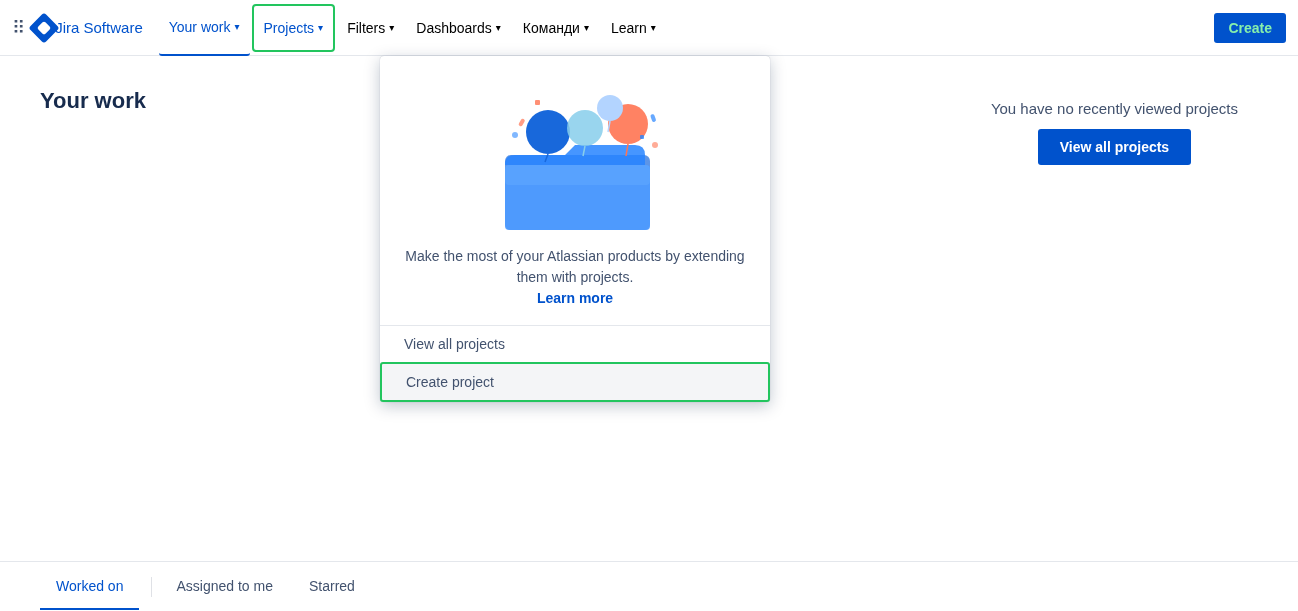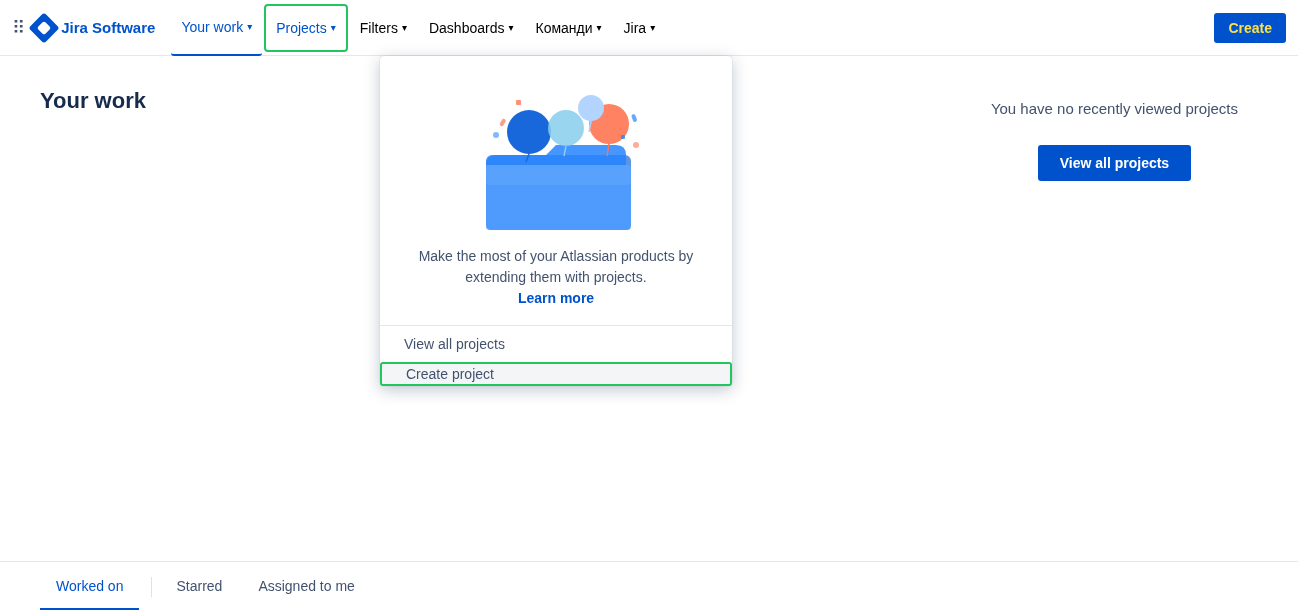--- a/index.html
+++ b/index.html
@@ -11,22 +11,22 @@
       align-items: center;
       height: 56px;
       padding: 0 12px;
       border-bottom: 1px solid #e4e7ec;
       position: relative;
       z-index: 100;
       background: #fff;
     }
     .nav-grid-icon { color: #42526e; margin-right: 8px; font-size: 18px; cursor: pointer; }
     .nav-logo {
-      display: flex; align-items: center; gap: 6px; text-decoration: none;
-      font-size: 15px; font-weight: 700; color: #0052cc; margin-right: 16px;
+      display: flex; align-items: center; text-decoration: none;
+      font-size: 15px; font-weight: 400; color: #0052cc; margin-right: 16px;
     }
     .nav-logo-diamond {
       width: 22px; height: 22px;
       background: #0052cc;
       transform: rotate(45deg);
       border-radius: 3px;
       display: flex; align-items: center; justify-content: center;
     }
     .nav-logo-diamond::after {
       content: '';
@@ -50,31 +50,31 @@
     }
     .nav-item.projects-active {
       border: 2px solid #4ade80;
       border-radius: 4px;
       height: auto;
       color: #0052cc;
     }
     .nav-chevron { font-size: 10px; }
     .nav-right { margin-left: auto; display: flex; align-items: center; gap: 8px; }
     .btn-create {
-      background: #0052cc; color: #fde047; border: none;
+      background: #0052cc; color: #86efac; border: none;
       padding: 7px 14px; border-radius: 3px; font-size: 14px;
       font-weight: 600; cursor: pointer;
     }
 
     
     .dropdown-overlay {
       position: absolute;
       top: 56px;
       left: 380px;
-      width: 352px;
+      width: 390px;
       background: #fff;
       border-radius: 4px;
       box-shadow: 0 4px 16px rgba(9,30,66,0.25), 0 0 1px rgba(9,30,66,0.31);
       z-index: 200;
     }
     .dropdown-top {
       display: flex;
       flex-direction: column;
       align-items: center;
       padding: 24px 24px 16px;
@@ -108,21 +108,21 @@
     .page-title { font-size: 22px; font-weight: 600; color: #172b4d; margin-bottom: 24px; }
 
     
     .right-panel {
       position: absolute;
       top: 100px;
       right: 60px;
       display: flex;
       flex-direction: column;
       align-items: center;
-      gap: 28px;
+      gap: 12px;
     }
     .no-projects-text { font-size: 15px; color: #42526e; }
     .btn-view-projects {
       background: #0052cc; color: #fff; border: none;
       padding: 10px 22px; border-radius: 3px; font-size: 14px;
       font-weight: 600; cursor: pointer;
     }
 
     
     .tabs-bar {
@@ -171,21 +171,21 @@
     </div>
     <div class="nav-item">
       <span>Dashboards</span>
       <span class="nav-chevron">▾</span>
     </div>
     <div class="nav-item">
       <span>Команди</span>
       <span class="nav-chevron">▾</span>
     </div>
     <div class="nav-item">
-      <span>Jira</span>
+      <span>Learn</span>
       <span class="nav-chevron">▾</span>
     </div>
   </div>
   <div class="nav-right">
     <button class="btn-create">Create</button>
   </div>
 </nav>
 
 <div class="dropdown-overlay">
   <div class="dropdown-top">
@@ -221,30 +221,30 @@
         <circle cx="175" cy="65" r="3" fill="#FF7452" opacity="0.6"></circle>
       </svg>
     </div>
     <p class="dropdown-text">
       <span>Make the most of your Atlassian products by extending them with projects.</span><br>
       <a href="#" style="color:#0052cc;">Learn more</a>
     </p>
   </div>
   <hr class="dropdown-divider">
   <a class="dropdown-link" href="#">View all projects</a>
-  <div class="dropdown-create-project" style="display:block;padding:2px 24px;font-size:14px;color:#42526e;cursor:pointer;border:2px solid #22c55e;border-radius:3px;margin:0;background:#f4f5f7;">Create project</div>
+  <div class="dropdown-create-project" style="display:block;padding:10px 24px;font-size:14px;color:#42526e;cursor:pointer;border:2px solid #22c55e;border-radius:3px;margin:0;background:#f4f5f7;">Create project</div>
 </div>
 
 <div class="main">
   <h1 class="page-title">Your work</h1>
 </div>
 
 <div class="right-panel">
   <p class="no-projects-text">You have no recently viewed projects</p>
   <button class="btn-view-projects">View all projects</button>
 </div>
 
 <div class="tabs-bar">
   <div class="tab active">Worked on</div>
   <div class="tab-separator"></div>
+  <div class="tab">Assigned to me</div>
   <div class="tab">Starred</div>
-  <div class="tab">Assigned to me</div>
 </div>
 
 </body></html>

